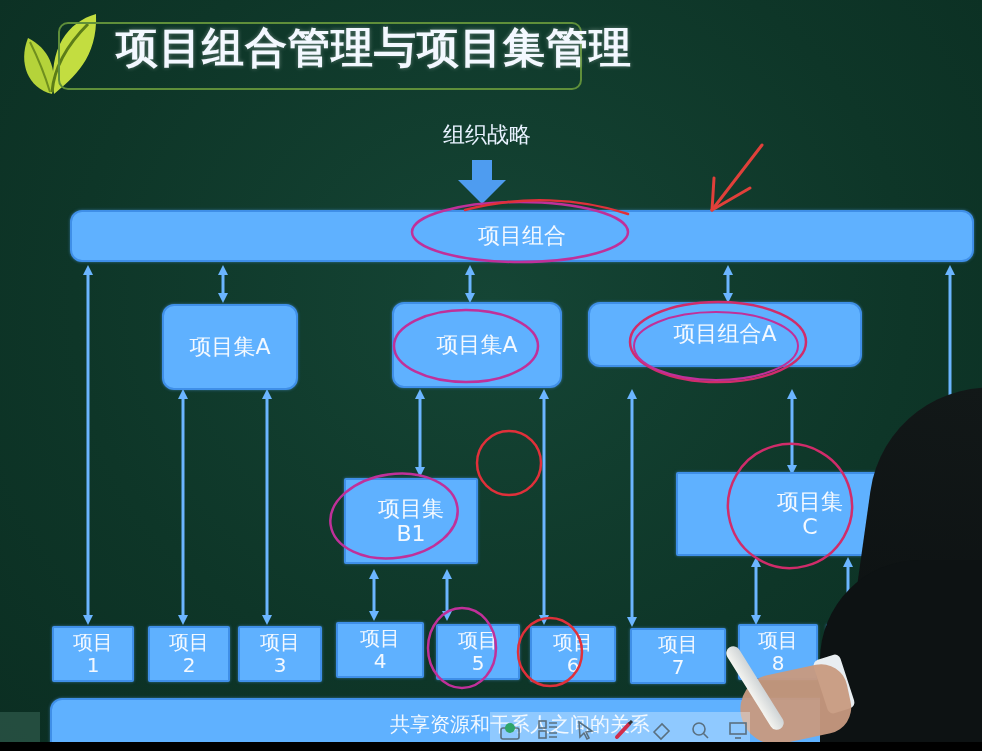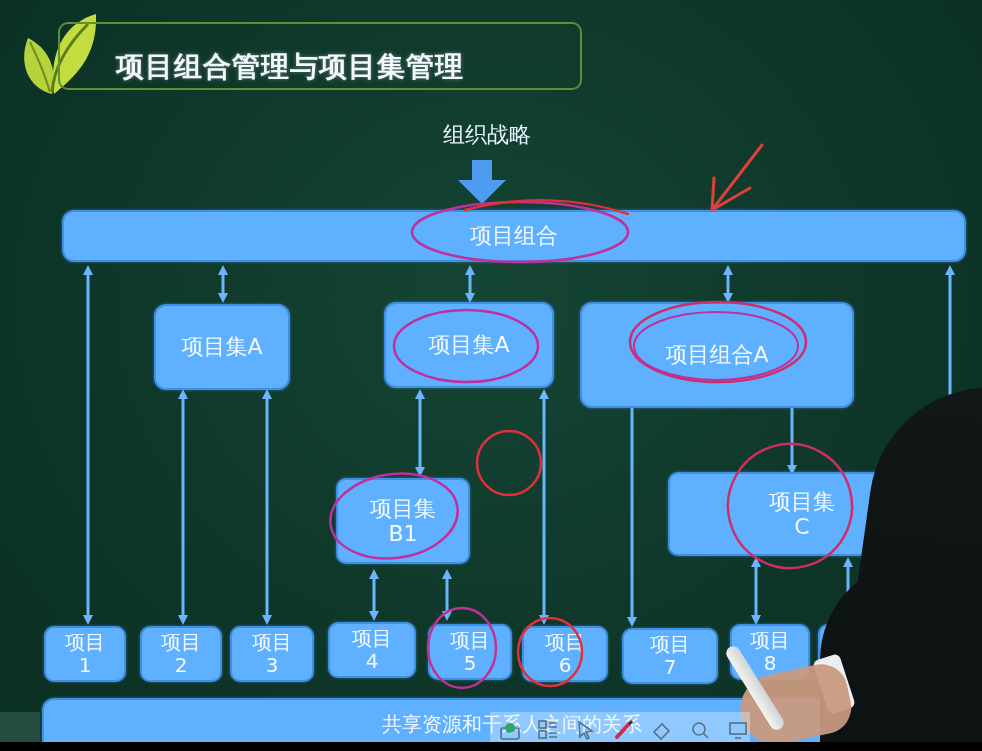--- a/index.html
+++ b/index.html
@@ -9,37 +9,38 @@
     background: radial-gradient(ellipse at 50% 40%, #154535 0%, #0e3628 60%, #0b2e22 100%);
     font-family: "DejaVu Sans", "Liberation Sans", sans-serif;
     position: relative;
     color: #eaf4ff;
   }
   .title-bar {
     position: absolute; left: 58px; top: 22px; width: 524px; height: 68px;
     border: 2px solid #5f8f3a; border-radius: 10px;
   }
   .title-text {
-    position: absolute; left: 116px; top: 48px;
-    font-size: 28px; font-weight: bold; color: #f3f8ff; letter-spacing: 1px;
+    position: absolute; left: 116px; top: 20px;
+    font-size: 42px; font-weight: bold; color: #f3f8ff; letter-spacing: 1px;
     text-shadow: 0 0 4px rgba(255,255,255,0.35);
   }
   .leaf { position: absolute; left: 18px; top: 8px; width: 88px; height: 90px; }
   .strategy {
     position: absolute; left: 430px; top: 120px; font-size: 22px; color: #e8f2ff; margin-left: 13px;
   }
   .down-arrow { position: absolute; left: 456px; top: 160px; width: 52px; height: 44px; }
 
   .box {
     position: absolute; background: #5fb1ff; border: 2px solid #3f8fe8;
     border-radius: 12px; color: #f4f9ff; display: flex; align-items: center;
     justify-content: center; font-size: 22px; line-height: 1.2;
     box-shadow: 0 0 3px rgba(90,170,255,0.5);
-  }
-  .box.small { font-size: 20px; line-height: 1.15; border-radius: 10px; flex-direction: column; }
+    margin-left: 8px;
+  }
+  .box.small { font-size: 20px; line-height: 1.15; border-radius: 2px; flex-direction: column; }
   .portfolio { left: 62px; top: 210px; width: 904px; height: 52px; font-size: 22px; }
   .shared { left: 42px; top: 698px; width: 940px; height: 60px; font-size: 20px; align-items: flex-start; padding-top: 12px; border-radius: 12px 12px 0 0; }
 
   svg.lines { position: absolute; left: 0; top: 0; width: 982px; height: 751px; pointer-events: none; }
   svg.ink { position: absolute; left: 0; top: 0; width: 982px; height: 751px; pointer-events: none; }
 
   .toolbar {
     position: absolute; left: 490px; top: 712px; width: 260px; height: 36px;
     display: flex; align-items: center; gap: 14px; padding-left: 8px;
     background: rgba(235,245,255,0.35);
@@ -108,21 +109,21 @@
     <line x1="756" y1="562" x2="756" y2="620" marker-start="url(#ah)" marker-end="url(#ah)"></line>
     <line x1="848" y1="562" x2="848" y2="620" marker-start="url(#ah)" marker-end="url(#ah)"></line>
     <line x1="915" y1="562" x2="915" y2="620" marker-start="url(#ah)" marker-end="url(#ah)"></line>
   </g>
 </svg>
 
 <div class="box portfolio">项目组合</div>
 
 <div class="box" style="left:154px;top:304px;width:136px;height:86px;">项目集A</div>
 <div class="box" style="left:384px;top:302px;width:170px;height:86px;">项目集A</div>
-<div class="box" style="left:580px;top:302px;width:274px;height:106px;">项目组合A</div>
+<div class="box" style="left:580px;top:302px;width:274px;height:65px;">项目组合A</div>
 
 <div class="box small" style="left:336px;top:478px;width:134px;height:86px;font-size:22px;">
   <span>项目集</span>
   <span>B1</span>
 </div>
 <div class="box small" style="left:668px;top:472px;width:268px;height:84px;font-size:22px;">
   <span>项目集</span>
   <span>C</span>
 </div>
 

